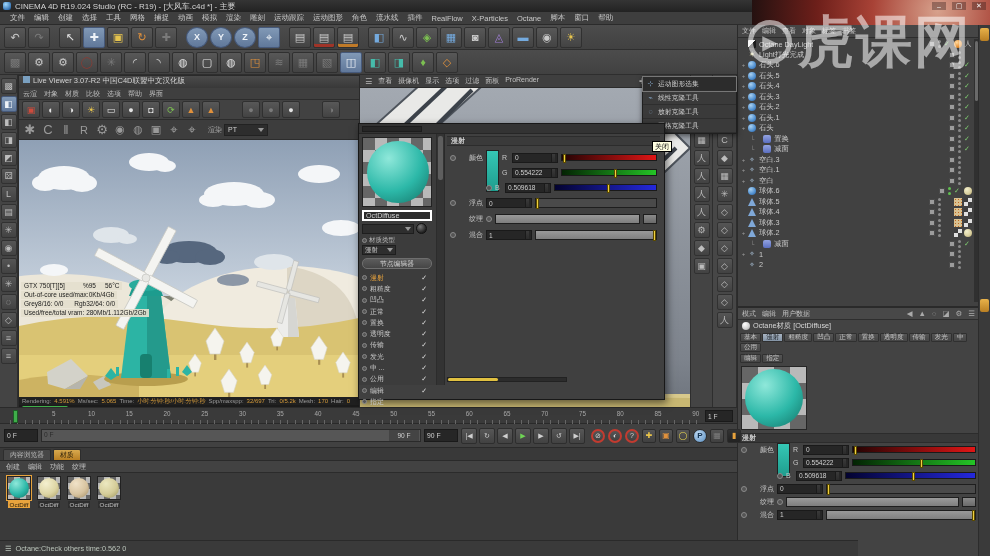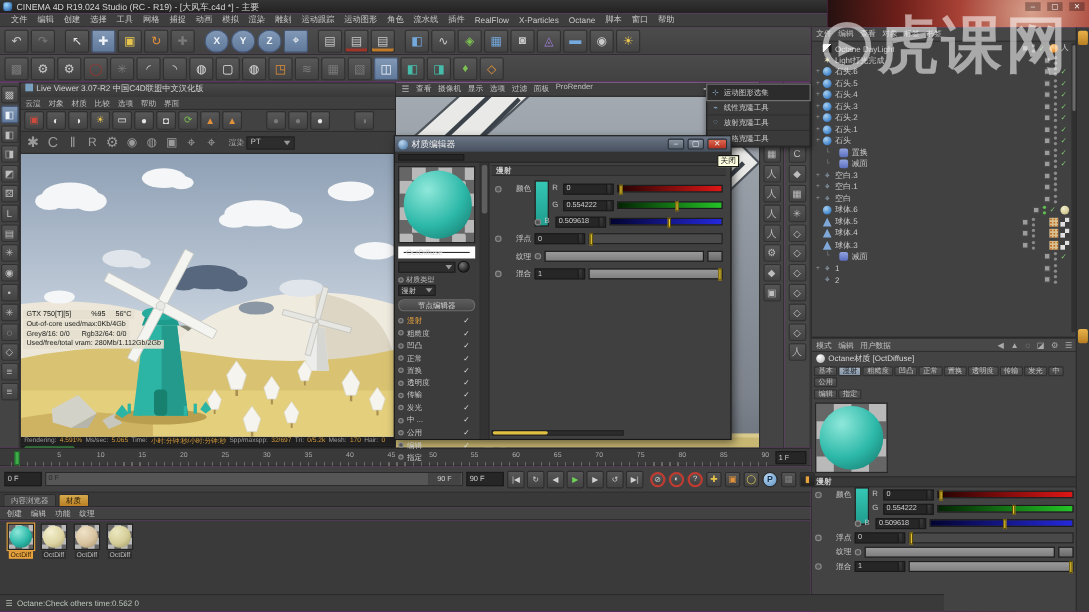--- a/index.html
+++ b/index.html
@@ -1,18 +1,18 @@
 <!DOCTYPE html>
 <html><head>
 <meta charset="utf-8">
 <style>
 *{margin:0;padding:0;box-sizing:border-box}
 html,body{width:990px;height:556px;overflow:hidden;background:#1a1a1a;
   font-family:"Liberation Sans","DejaVu Sans",sans-serif;}
-#app{position:relative;width:990px;height:556px;background:#d946ef;color:#c6c6c6;font-size:8px}
+#app{position:relative;width:990px;height:556px;background:#404040;color:#c6c6c6;font-size:8px}
 
 
 .bg-tr{position:absolute;left:752px;top:0;width:238px;height:25px;
   background:radial-gradient(circle at 78% 45%,#d7a18c 0%,#a84236 35%,#6d1f1a 65%,#241110 100%)}
 .bg-br{position:absolute;left:858px;top:543px;width:132px;height:13px;
   background:radial-gradient(circle at 70% 50%,#7a2522 0%,#3a1412 55%,#120a09 100%)}
 
 
 .titlebar{position:absolute;left:0;top:0;width:752px;height:12px;background:linear-gradient(#343434,#222);
   display:flex;align-items:center;padding:0 3px;color:#d6d6d6;font-size:8px}
@@ -216,21 +216,21 @@
 .me-title .wb{width:15px;height:10px;border:1px solid #2a3038;border-radius:2px;background:linear-gradient(#8a93a0,#5a6370);
   color:#f0f0f0;font-size:7px;display:flex;align-items:center;justify-content:center}
 .me-title .wb.close{background:linear-gradient(#e06a52,#b03020);width:18px}
 .tooltip{position:absolute;right:-8px;top:17px;background:#ffffe1;border:1px solid #000;color:#111;font-size:7px;padding:0 2px;line-height:9px;z-index:9}
 .me-search{height:10px;background:#333;border-bottom:1px solid #262626;display:flex;align-items:center;padding:0 3px}
 .me-search i{width:60px;height:6px;background:#262626;border:1px solid #1c1c1c}
 .me-body{position:relative;display:flex;height:251px}
 .me-left{width:78px;background:#3c3c3c;border-right:1px solid #2c2c2c;padding:3px}
 .me-prev{width:70px;height:70px;position:relative;background:conic-gradient(#b9b9b9 0 25%,#666 0 50%,#b9b9b9 0 75%,#666 0) 0 0/24px 24px;border:1px solid #222}
 .me-prev .bigball{left:4px;top:3px;width:62px;height:62px}
-.me-name{margin-top:3px;width:70px;height:11px;background:#2c2c2c;border:5px solid #ffffff;display:flex;align-items:center;padding:0 2px;font-size:7.2px;color:#d2d2d2}
+.me-name{margin-top:3px;width:70px;height:11px;background:#2c2c2c;border:2px solid #ffffff;display:flex;align-items:center;padding:0 2px;font-size:7.2px;color:#d2d2d2}
 .me-iconrow{margin-top:2px;display:flex;gap:2px;align-items:center}
 .me-dd{width:52px;height:10px;background:#2e2e2e;border:1px solid #1e1e1e;display:flex;align-items:center;justify-content:flex-end;padding:0 2px}
 .me-ball{width:11px;height:11px;border-radius:50%;background:radial-gradient(circle at 35% 30%,#777,#222 70%);border:1px solid #111}
 .me-type{margin-top:2px;display:flex;align-items:center;gap:2px;font-size:6.5px;color:#b8b8b8}
 .me-type .cdot{width:5px;height:5px;border:1px solid #8a8a8a;border-radius:50%;background:#555}
 .me-typedd{width:34px;height:10px;background:#2e2e2e;border:1px solid #1e1e1e;display:flex;align-items:center;justify-content:space-between;padding:0 2px;font-size:6.5px;color:#d0d0d0}
 .me-node{margin-top:3px;width:70px;height:11px;border-radius:5px;background:linear-gradient(#5c5c5c,#464646);border:1px solid #6e6e6e;
   display:flex;align-items:center;justify-content:center;font-size:6.8px;color:#d6d6d6}
 .chlist{margin-top:3px}
 .chrow{height:11.3px;display:flex;align-items:center;gap:3px;font-size:6.9px;color:#c8c8c8}
@@ -953,20 +953,34 @@
         <span class="otoggle"></span>
         <span class="odots"></span>
         <span class="ochk"></span>
         <span class="otags">
 
           <i class="tg tg-dots"></i>
           <i class="tg tg-checker"></i>
 
         </span>
       </div>
+        <div class="om-row ic-sphere ic-cone t-checker t-mat">
+        <span class="exp">+</span>
+        <span class="oicon"></span>
+        <span class="oname">球体.2</span>
+        <span class="flexsp"></span>
+        <span class="otoggle"></span>
+        <span class="odots"></span>
+        <span class="ochk"></span>
+        <span class="otags">
+
+          <i class="tg tg-checker"></i>
+          <i class="tg tg-mat"></i>
+        </span>
+      </div>
         <div class="om-row ic-sphere ic-mod child">
         <span class="exp"></span>
         <span class="oicon"></span>
         <span class="oname">减面</span>
         <span class="flexsp"></span>
         <span class="otoggle"></span>
         <span class="odots"></span>
         <span class="ochk">✓</span>
         <span class="otags">
           
@@ -1243,27 +1257,20 @@
       <span class="mlabel">OctDiff</span>
     </div>
     </div>
 
   <div class="statusbar">
     <span>☰</span>
     <span>Octane:Check others time:0.562  0</span>
   </div>
 
   <div class="me">
-    <div class="me-title">
-      <span class="mi"></span>
-      <span class="tt">材质编辑器</span>
-      <span class="wb">–</span>
-      <span class="wb">▢</span>
-      <span class="wb close">✕</span>
-    </div>
     <div class="tooltip">关闭</div>
     <div class="me-search">
         <i></i>
       </div>
     <div class="me-body">
       <div class="me-left">
         <div class="me-prev">
             <div class="bigball"></div>
           </div>
         <div class="me-name">OctDiffuse</div>

